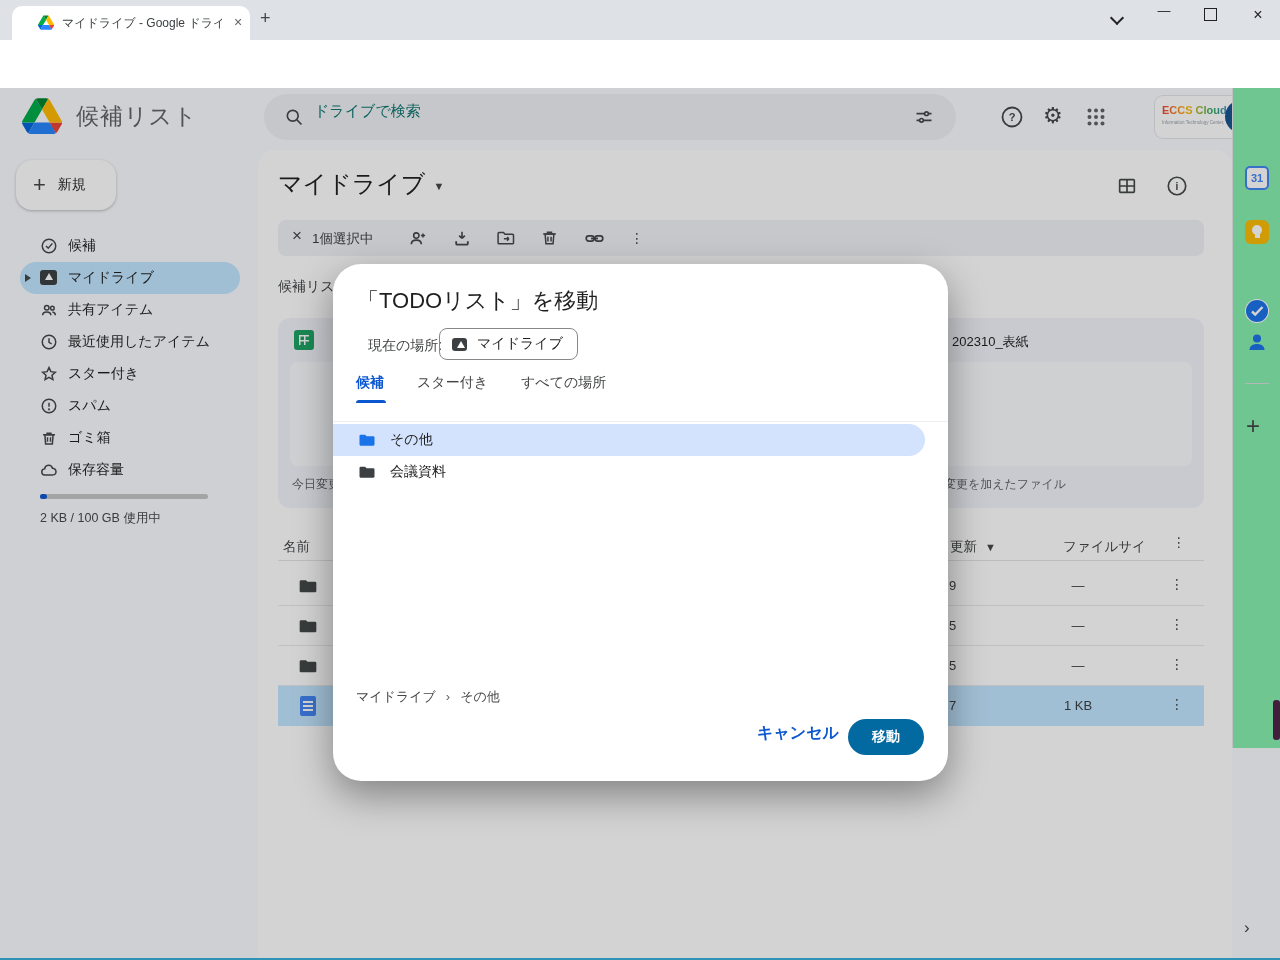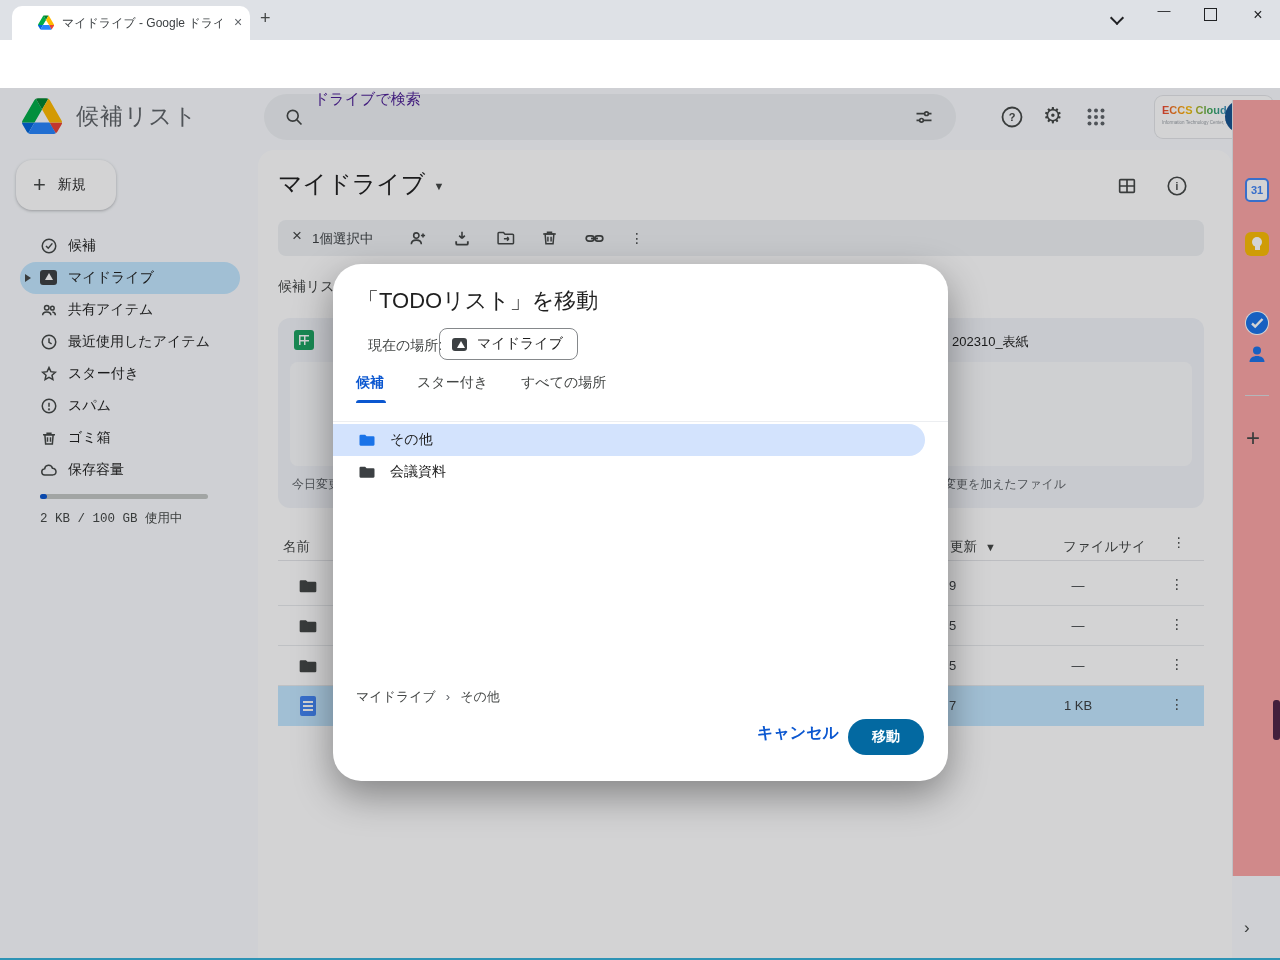--- a/index.html
+++ b/index.html
@@ -19,21 +19,21 @@
   .toolbar{position:absolute;left:0;top:40px;width:1280px;height:48px;background:#fff;}
   .navic{position:absolute;top:52px;font-size:19px;color:#5f6368;}
   .urlbar{position:absolute;left:112px;top:48px;width:958px;height:32px;border-radius:16px;background:#f1f3f4;}
   .urltext{position:absolute;left:146px;top:56px;font-size:13.5px;color:#202124;}
   .chev{width:10px;height:10px;border-right:2px solid #202124;border-bottom:2px solid #202124;transform:rotate(45deg);}
 
   
   .drive{position:absolute;left:0;top:88px;width:1280px;height:870px;background:#fafcff;}
   .appname{position:absolute;left:76px;top:13px;font-size:23px;color:#5f6368;letter-spacing:1px;}
   .searchbar{position:absolute;left:264px;top:6px;width:692px;height:46px;border-radius:23px;background:#eef1f4;}
-  .searchph{position:absolute;left:314px;top:2px;font-size:15px;color:#4c1d95;}
+  .searchph{position:absolute;left:314px;top:14px;font-size:15px;color:#0f766e;}
   .hdricon{position:absolute;top:17px;color:#444746;}
   .badge{position:absolute;left:1155px;top:8px;width:118px;height:42px;background:#fff;border-radius:8px;box-shadow:0 0 0 1px #e3e5e8;}
   .badge-title{position:absolute;left:7px;top:8px;font-size:11px;font-weight:bold;white-space:nowrap;
     background:linear-gradient(90deg,#ea4335,#fbbc05 30%,#34a853 55%,#4285f4 80%,#ea4335);
     -webkit-background-clip:text;background-clip:text;color:transparent;}
   .badge-sub{position:absolute;left:7px;top:24px;font-size:4.5px;color:#9aa0a6;white-space:nowrap;}
   .avatar-d{position:absolute;left:70px;top:4px;width:33px;height:33px;border-radius:50%;background:#17538f;
     color:#fff;font-size:15px;display:flex;align-items:center;justify-content:center;}
 
   .newbtn{position:absolute;left:16px;top:72px;width:100px;height:50px;background:#fff;border-radius:16px;
@@ -42,21 +42,21 @@
   .newlbl{font-size:14px;color:#1f1f1f;}
 
   .snav{position:absolute;left:0;width:258px;height:32px;}
   .snav .pill{position:absolute;left:20px;top:0;width:220px;height:32px;border-radius:16px;background:#c2e7ff;}
   .snav .ic{position:absolute;left:40px;top:7px;color:#444746;}
   .snav .lbl{position:absolute;left:68px;top:7px;font-size:14px;color:#1f1f1f;white-space:nowrap;}
   .tri{position:absolute;left:25px;top:12px;width:0;height:0;border-left:6px solid #444746;border-top:4px solid transparent;border-bottom:4px solid transparent;}
 
   .storage-track{position:absolute;left:40px;top:406px;width:168px;height:5px;border-radius:3px;background:#c4c7c5;}
   .storage-fill{width:7px;height:5px;border-radius:3px;background:#0b57d0;}
-  .storage-txt{position:absolute;left:40px;top:422px;font-size:12.5px;color:#444746;font-family:Liberation Mono, monospace;}
+  .storage-txt{position:absolute;left:40px;top:422px;font-size:12.5px;color:#444746;}
 
   .panel{position:absolute;left:258px;top:62px;width:974px;height:808px;background:#fff;border-radius:16px 16px 0 0;}
   .ptitle{position:absolute;left:20px;top:18px;font-size:24px;color:#1f1f1f;}
   .caret{display:inline-block;font-size:11px;color:#444746;vertical-align:middle;margin-left:8px;}
   .selbar{position:absolute;left:20px;top:70px;width:926px;height:36px;border-radius:8px;background:#eff2f5;}
   .selbar .ic{position:absolute;top:8px;color:#444746;}
   .selcount{position:absolute;left:34px;top:10px;font-size:13.5px;color:#3c4043;}
   .sugghead{position:absolute;left:20px;top:128px;font-size:14px;color:#444746;}
   .card{position:absolute;top:168px;width:298px;height:190px;background:#f2f5f9;border-radius:12px;}
   .card .ttl{position:absolute;left:46px;top:15px;font-size:13px;color:#1f1f1f;white-space:nowrap;}
@@ -75,21 +75,21 @@
   .sheets-icon::after{content:"";position:absolute;left:5px;top:5px;width:10px;height:10px;
     background:linear-gradient(#fff,#fff) 0 4.5px/10px 1.5px no-repeat,
                linear-gradient(#fff,#fff) 4.5px 0/1.5px 10px no-repeat,
                linear-gradient(#fff,#fff) 0 0/10px 1.5px no-repeat,
                linear-gradient(#fff,#fff) 0 0/1.5px 10px no-repeat;}
   .drive-glyph{width:17px;height:15px;background:#3c4043;border-radius:3px;position:relative;}
   .drive-glyph::after{content:"";position:absolute;left:4.5px;top:3px;width:0;height:0;
     border-left:4px solid transparent;border-right:4px solid transparent;border-bottom:7px solid #fff;}
 
   
-  .rail{position:absolute;left:1232px;top:12px;width:48px;height:776px;background:#fca5a5;border-left:1px solid #e8eaed;}
+  .rail{position:absolute;left:1232px;top:0;width:48px;height:660px;background:#86efac;border-left:1px solid #e8eaed;}
   .rail-ic{position:absolute;left:12px;width:24px;height:24px;}
   .cal{background:#fff;border:2px solid #4285f4;border-radius:5px;color:#4285f4;font-size:11px;font-weight:bold;
        display:flex;align-items:center;justify-content:center;}
   .keep{background:#fbbc04;border-radius:6px;position:relative;}
   .keep::after{content:"";position:absolute;left:7px;top:5px;width:10px;height:10px;border-radius:50%;background:#fff;}
   .keep::before{content:"";position:absolute;left:9.5px;top:14px;width:5px;height:4px;background:#fff;z-index:1;}
   .tasks{background:#fff;border-radius:50%;position:relative;}
   .raildiv{position:absolute;left:12px;width:24px;height:1px;background:#dadce0;}
 
   .scrim{position:absolute;left:0;top:0;width:1280px;height:870px;background:rgba(10,12,16,.18);z-index:5;}

